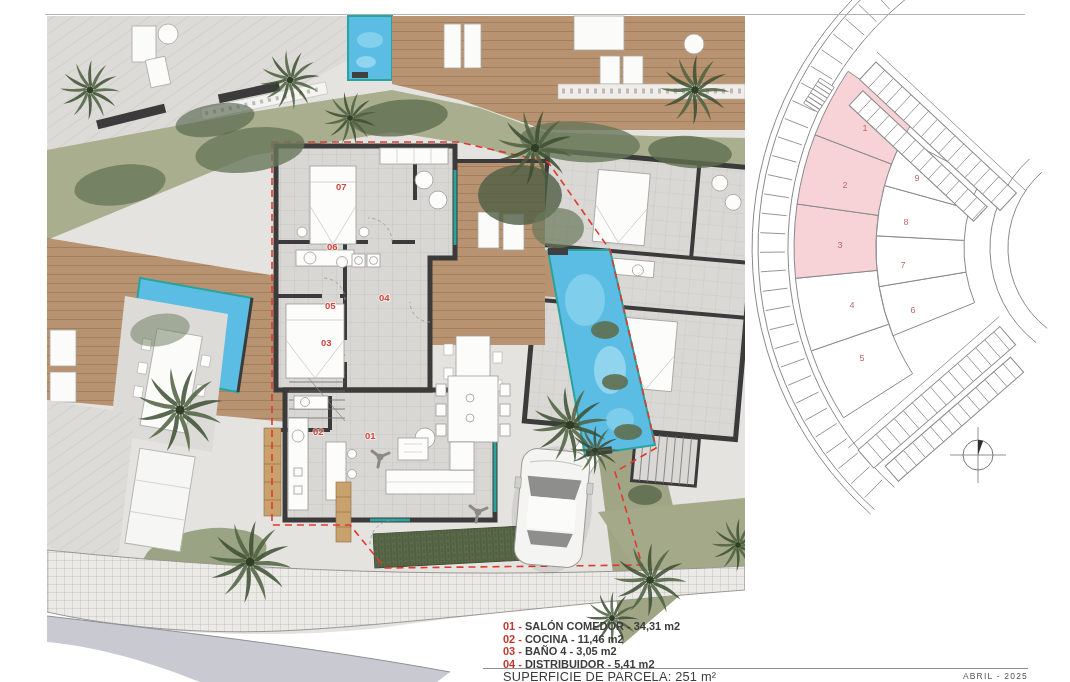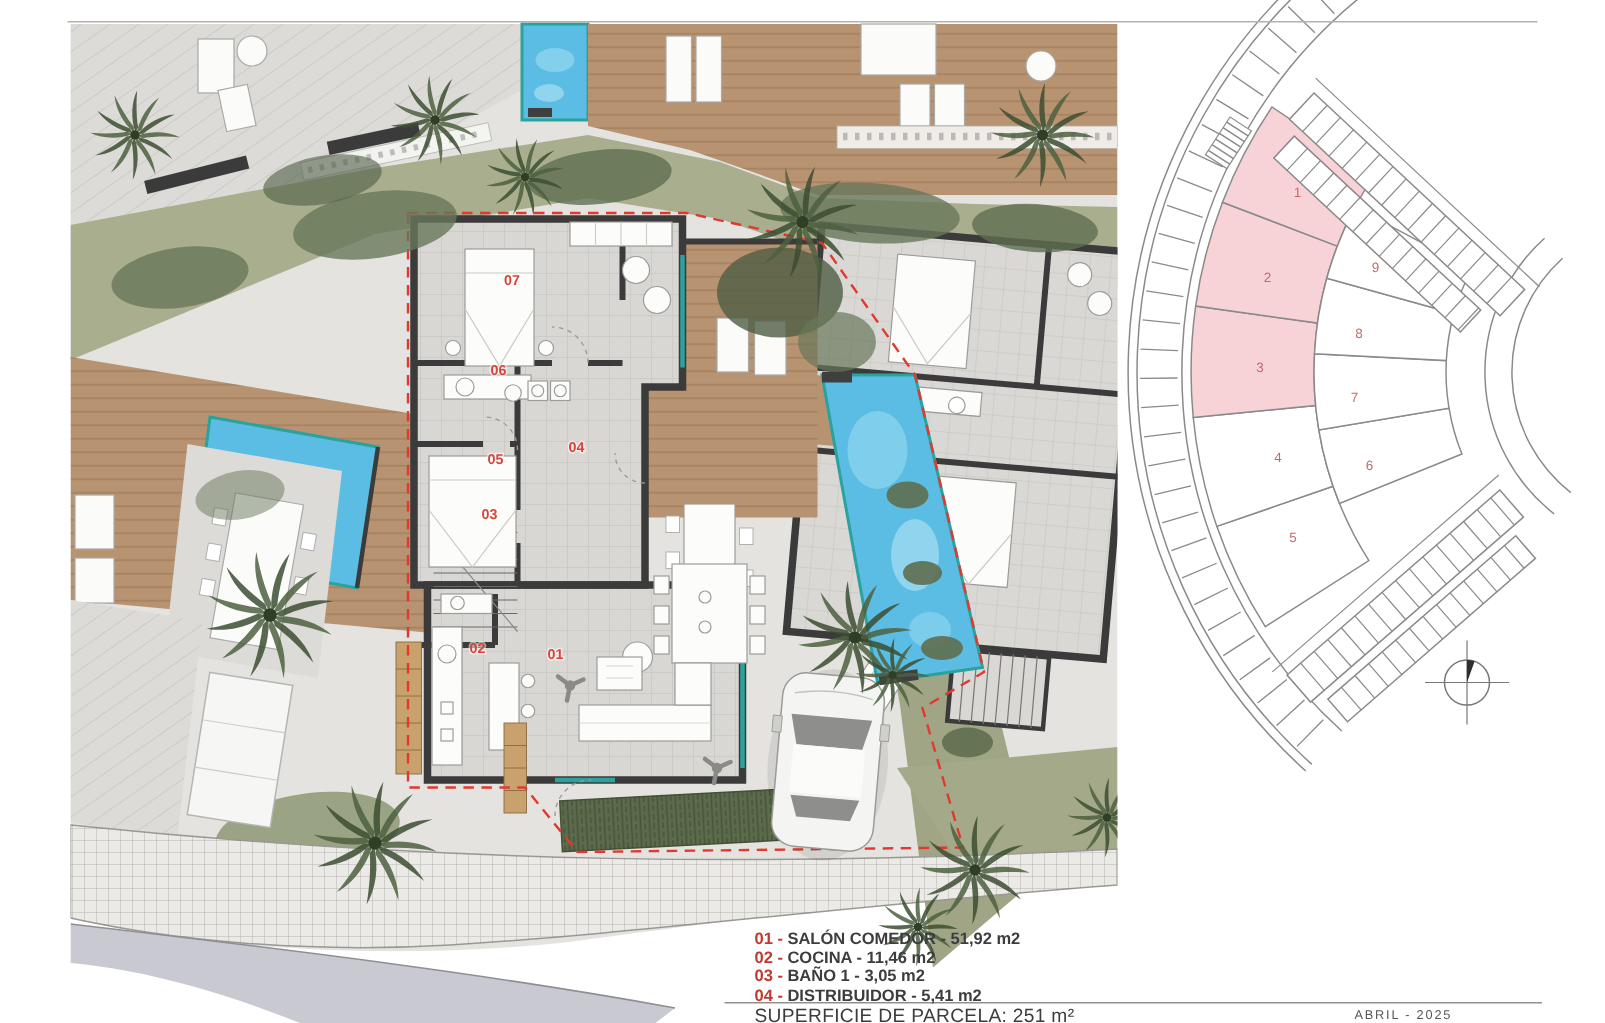--- a/index.html
+++ b/index.html
@@ -7,21 +7,21 @@
          font-family:"Liberation Sans",sans-serif;}
   #plan-svg{position:absolute;left:0;top:0;}
   .rule{position:absolute;height:1px;background:#b3b2af;}
   .legend{position:absolute;left:503px;top:620px;display:flex;gap:2px;}
   .lcol{display:flex;flex-direction:column;}
   .lcol1{width:163px;}
   .lrow{font-size:11px;font-weight:bold;line-height:12.6px;color:#3d3d3d;white-space:nowrap;}
   .lnum{color:#c0392e;}
   .lsep{color:#c0392e;padding:0 3px;}
   .superficie{position:absolute;left:503px;top:669px;font-size:12.8px;color:#3c3c3c;letter-spacing:.2px;}
-  .datebox{position:absolute;left:903px;top:671px;width:125px;
+  .datebox{position:absolute;left:903px;top:671px;width:125px;text-align:right;
            font-size:8.5px;letter-spacing:1.2px;color:#575757;}
   text.room-label{font:bold 9.5px "Liberation Sans",sans-serif;fill:#d6443a;
                   paint-order:stroke;stroke:#ffffff;stroke-width:2px;stroke-opacity:.55;}
   text.plot-label{font:9px "Liberation Sans",sans-serif;fill:#c26b6b;text-anchor:middle;}
 </style>
 </head>
 <body>
 
 <div id="stage">
 
@@ -487,22 +487,22 @@
       <text class="room-label" x="313" y="435">02</text>
       <text class="room-label" x="365" y="439">01</text>
     </g>
   </svg>
 
   <div class="rule" style="left:45px;top:14px;width:980px;"></div>
   <div class="rule" style="left:483px;top:668px;width:545px;background:#8f8f8c;"></div>
 
   <div class="legend">
     <div class="lcol lcol1">
-      <div class="lrow"><span class="lnum">01</span><span class="lsep">-</span><span>SALÓN COMEDOR - 51,92 m2</span></div>
+      <div class="lrow"><span class="lnum">01</span><span class="lsep">-</span><span>SALÓN COMEDOR - 34,31 m2</span></div>
       <div class="lrow"><span class="lnum">02</span><span class="lsep">-</span><span>COCINA - 11,46 m2</span></div>
-      <div class="lrow"><span class="lnum">03</span><span class="lsep">-</span><span>BAÑO 1 - 3,05 m2</span></div>
+      <div class="lrow"><span class="lnum">03</span><span class="lsep">-</span><span>BAÑO 4 - 3,05 m2</span></div>
       <div class="lrow"><span class="lnum">04</span><span class="lsep">-</span><span>DISTRIBUIDOR - 5,41 m2</span></div>
     </div>
   </div>
 
   <div class="superficie">SUPERFICIE DE PARCELA: 251 m²</div>
   <div class="datebox">ABRIL - 2025</div>
 </div>
 
 </body></html>

